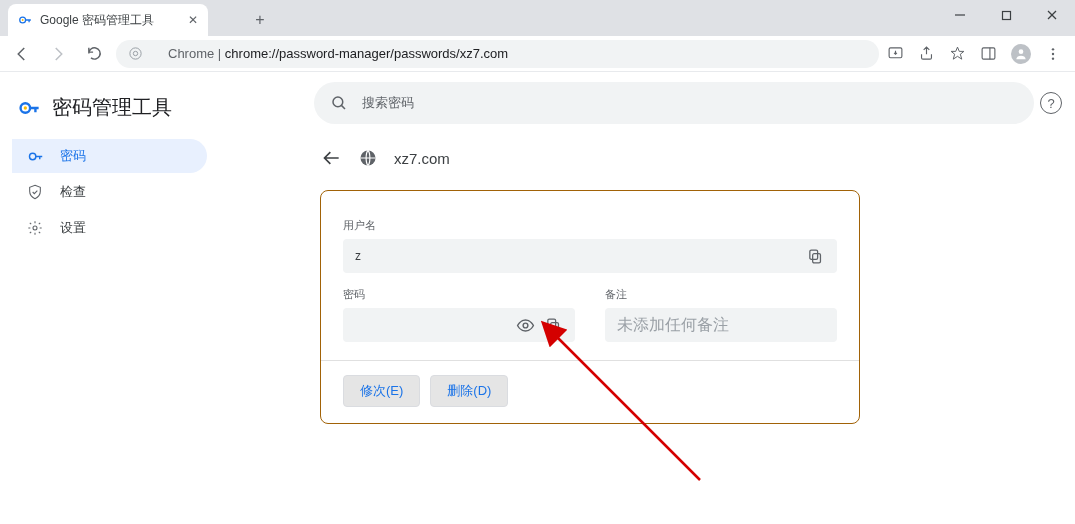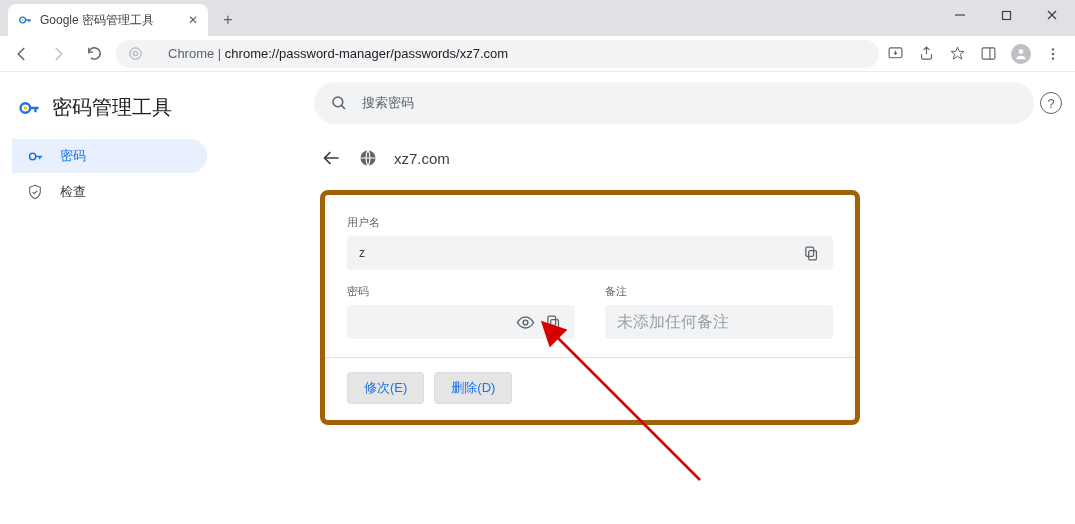--- a/index.html
+++ b/index.html
@@ -1,18 +1,18 @@
 <!DOCTYPE html>
 <html><head>
 <meta charset="utf-8">
 <style>
   * { margin:0; padding:0; box-sizing:border-box; font-family:"Segoe UI",Arial,sans-serif; }
   body { width:1075px; height:524px; background:#fff; overflow:hidden; position:relative; font-size:13px; color:#202124;}
   
-  .titlebar { height:36px; background:#dfe1e5; display:flex; align-items:flex-end; position:relative; }
+  .titlebar { height:36px; background:#dfe1e5; display:flex; align-items:flex-end; position:relative;gap:32px; }
   .tab { background:#fff; height:32px; margin-left:8px; border-radius:8px 8px 0 0; display:flex; align-items:center; padding:0 10px; gap:8px; min-width:200px; }
   .tab .fav { width:14px; height:14px; display:flex; align-items:center; justify-content:center; }
   .tab-title { font-size:12px; color:#3c4043; flex:1; }
   .tab-close { color:#5f6368; font-size:12px; }
   .newtab { width:28px; height:28px; display:flex; align-items:center; justify-content:center; color:#5f6368; font-size:16px; margin-left:6px; margin-bottom:2px;}
   .winbtns { position:absolute; right:0; top:0; height:36px; display:flex; }
   .winbtn { width:46px; height:30px; display:flex; align-items:center; justify-content:center; color:#3c4043; }
   
   .toolbar { height:36px; background:#fff; border-bottom:1px solid #e8eaed; display:flex; align-items:center; padding:0 8px; gap:8px; }
   .navbtn { width:28px; height:28px; border-radius:50%; display:flex; align-items:center; justify-content:center; color:#5f6368; }
@@ -33,21 +33,21 @@
   .menu-item { display:flex; align-items:center; gap:16px; height:34px; padding:0 18px 0 14px; border-radius:0 17px 17px 0; font-size:13px; color:#3c4043; width:195px;}
   .menu-item.active { background:#e8f0fe; color:#1a73e8; }
   .menu-item .mi-icon { width:18px; display:flex; justify-content:center; color:inherit;}
   .main { flex:1; padding:10px 20px 0 14px; }
   .searchbar { height:42px; background:#f1f3f4; border-radius:21px; display:flex; align-items:center; padding:0 16px; gap:14px; color:#5f6368; position:relative; max-width:720px;}
   .help { position:absolute; right:-28px; width:22px; height:22px; border:1.5px solid #5f6368; border-radius:50%; display:flex; align-items:center; justify-content:center; font-size:13px; color:#5f6368;}
   .heading { display:flex; align-items:center; gap:16px; margin:24px 0 22px 8px; }
   .backarrow { color:#3c4043; }
   .globe { color:#5f6368; }
   .site { font-size:15px; font-weight:500; color:#3c4043;}
-  .card { border:5px solid #a16207; border-radius:8px; padding:20px 22px 16px 22px; max-width:540px; margin-left:6px;}
+  .card { border:1px solid #a16207; border-radius:8px; padding:27px 22px 16px 22px; max-width:540px; margin-left:6px;}
   .row { display:flex; gap:30px; margin-bottom:14px;}
   .col { flex:1; display:flex; flex-direction:column; gap:6px; font-size:12px;}
   .lbl { color:#5f6368; font-size:11px;}
   .field { height:34px; background:#f1f3f4; border-radius:4px; display:flex; align-items:center; padding:0 8px 0 12px; color:#3c4043; font-size:12px;}
   .field .fval { flex:1; }
   .icon-btn { width:28px; height:28px; display:flex; align-items:center; justify-content:center; color:#5f6368; }
   .link { color:#1a73e8; text-decoration:underline; font-size:12px; padding-top:6px; }
   .noteplaceholder { height:34px; background:#f1f3f4; border-radius:4px; display:flex; align-items:center; padding:0 12px; color:#9aa0a6; font-size:16px;}
   .card-divider { height:1px; background:#e0e0e0; margin:18px -22px 14px -22px;}
   .actions { display:flex; gap:10px; }
@@ -182,20 +182,29 @@
         <span>密码</span>
       </div>
       <div class="menu-item">
         <span class="mi-icon">
             <svg width="16" height="16" viewBox="0 0 24 24">
               <path d="M12 2l8 3v6c0 5-3.5 9-8 11-4.5-2-8-6-8-11V5z" fill="none" stroke="#5f6368" stroke-width="1.6"></path>
               <path d="M8.5 12l2.5 2.5 4.5-4.5" fill="none" stroke="#5f6368" stroke-width="1.6"></path>
             </svg>
           </span>
         <span>检查</span>
+      </div>
+      <div class="menu-item">
+        <span class="mi-icon">
+            <svg width="16" height="16" viewBox="0 0 24 24">
+              <circle cx="12" cy="12" r="3" fill="none" stroke="#5f6368" stroke-width="1.6"></circle>
+              <path d="M12 2v3M12 19v3M4.2 4.2l2.1 2.1M17.7 17.7l2.1 2.1M2 12h3M19 12h3M4.2 19.8l2.1-2.1M17.7 6.3l2.1-2.1" stroke="#5f6368" stroke-width="1.6"></path>
+            </svg>
+          </span>
+        <span>设置</span>
       </div>
     </div>
   </div>
 
   <div class="main">
     <div class="searchbar">
       <span>
           <svg width="18" height="18" viewBox="0 0 24 24">
             <circle cx="10.5" cy="10.5" r="6.5" fill="none" stroke="#5f6368" stroke-width="2"></circle>
             <line x1="20" y1="20" x2="15.2" y2="15.2" stroke="#5f6368" stroke-width="2"></line>

